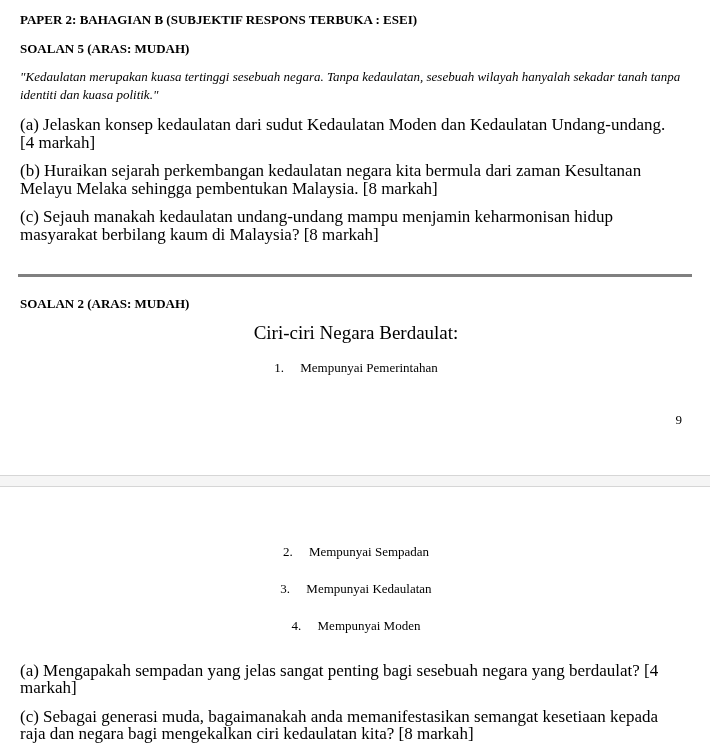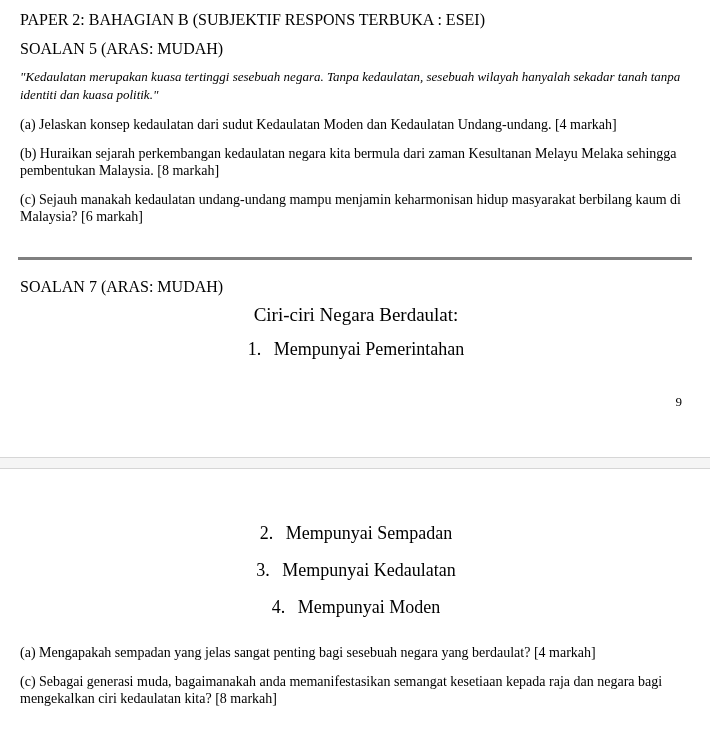--- a/index.html
+++ b/index.html
@@ -20,59 +20,60 @@
     background: #ffffff;
   }
   .page-one {
     padding: 11px 18px 0 20px;
   }
   .page-two {
     padding: 0 18px 0 20px;
   }
   p.block {
     margin: 0 0 11px 0;
-    font-size: 16px;
+    font-size: 13.0px;
     line-height: 17.5px;
     text-align: left;
+    font-weight: bold;
   }
   .heading {
     margin: 0 0 13px 0;
     font-size: 13.2px;
     line-height: 17px;
   }
   .heading-2 {
     margin: 0 0 16px 0;
     font-size: 13.2px;
     line-height: 17px;
   }
   .quote {
     font-style: italic;
     margin: 0 0 12px 0;
     font-size: 13.0px;
     line-height: 18px;
     max-width: 672px;
   }
   .qitem {
     margin: 0 9px 11px 0;
-    font-size: 14px;
+    font-size: 17px;
     line-height: 17.5px;
     max-width: 672px;
   }
   .centered {
     text-align: center;
     font-size: 19px;
     line-height: 17px;
     margin: 0;
   }
   .centered-title {
     margin: 0 0 18px 0;
   }
   .list-line {
     text-align: center;
-    font-size: 18px;
+    font-size: 13.0px;
     line-height: 17px;
     margin: 0 0 20px 0;
   }
   .list-num {
     display: inline-block;
     min-width: 26px;
     text-align: left;
   }
   .rule {
     height: 3px;
@@ -109,30 +110,30 @@
 <div class="page page-one">
 
   <p class="block heading">PAPER  2: BAHAGIAN B (SUBJEKTIF RESPONS TERBUKA : ESEI)</p>
 
   <p class="block heading">SOALAN 5 (ARAS: MUDAH)</p>
 
   <p class="quote">"Kedaulatan merupakan kuasa tertinggi sesebuah negara. Tanpa kedaulatan, sesebuah wilayah hanyalah sekadar tanah tanpa identiti dan kuasa politik."</p>
 
   <p class="qitem">(a) Jelaskan konsep kedaulatan dari sudut Kedaulatan Moden dan Kedaulatan Undang-undang. [4 markah]</p>
   <p class="qitem">(b) Huraikan sejarah perkembangan kedaulatan negara kita bermula dari zaman Kesultanan Melayu Melaka sehingga pembentukan Malaysia. [8 markah]</p>
-  <p class="qitem">(c) Sejauh manakah kedaulatan undang-undang mampu menjamin keharmonisan hidup masyarakat berbilang kaum di Malaysia? [6 markah]</p>
+  <p class="qitem">(c) Sejauh manakah kedaulatan undang-undang mampu menjamin keharmonisan hidup masyarakat berbilang kaum di Malaysia? [8 markah]</p>
 
   <div class="spacer-a"></div>
 </div>
 
 <hr class="rule">
 
 <div class="page page-one" style="padding-top:18px;padding-bottom:0;">
 
-  <p class="block heading-2">SOALAN 7 (ARAS: MUDAH)</p>
+  <p class="block heading-2">SOALAN 2 (ARAS: MUDAH)</p>
 
   <p class="centered centered-title">Ciri-ciri Negara Berdaulat:</p>
 
   <p class="list-line">
     <span class="list-num">1.</span><span>Mempunyai Pemerintahan</span>
   </p>
 
   <div class="spacer-e"></div>
 
   <p class="pagenum">9</p>

